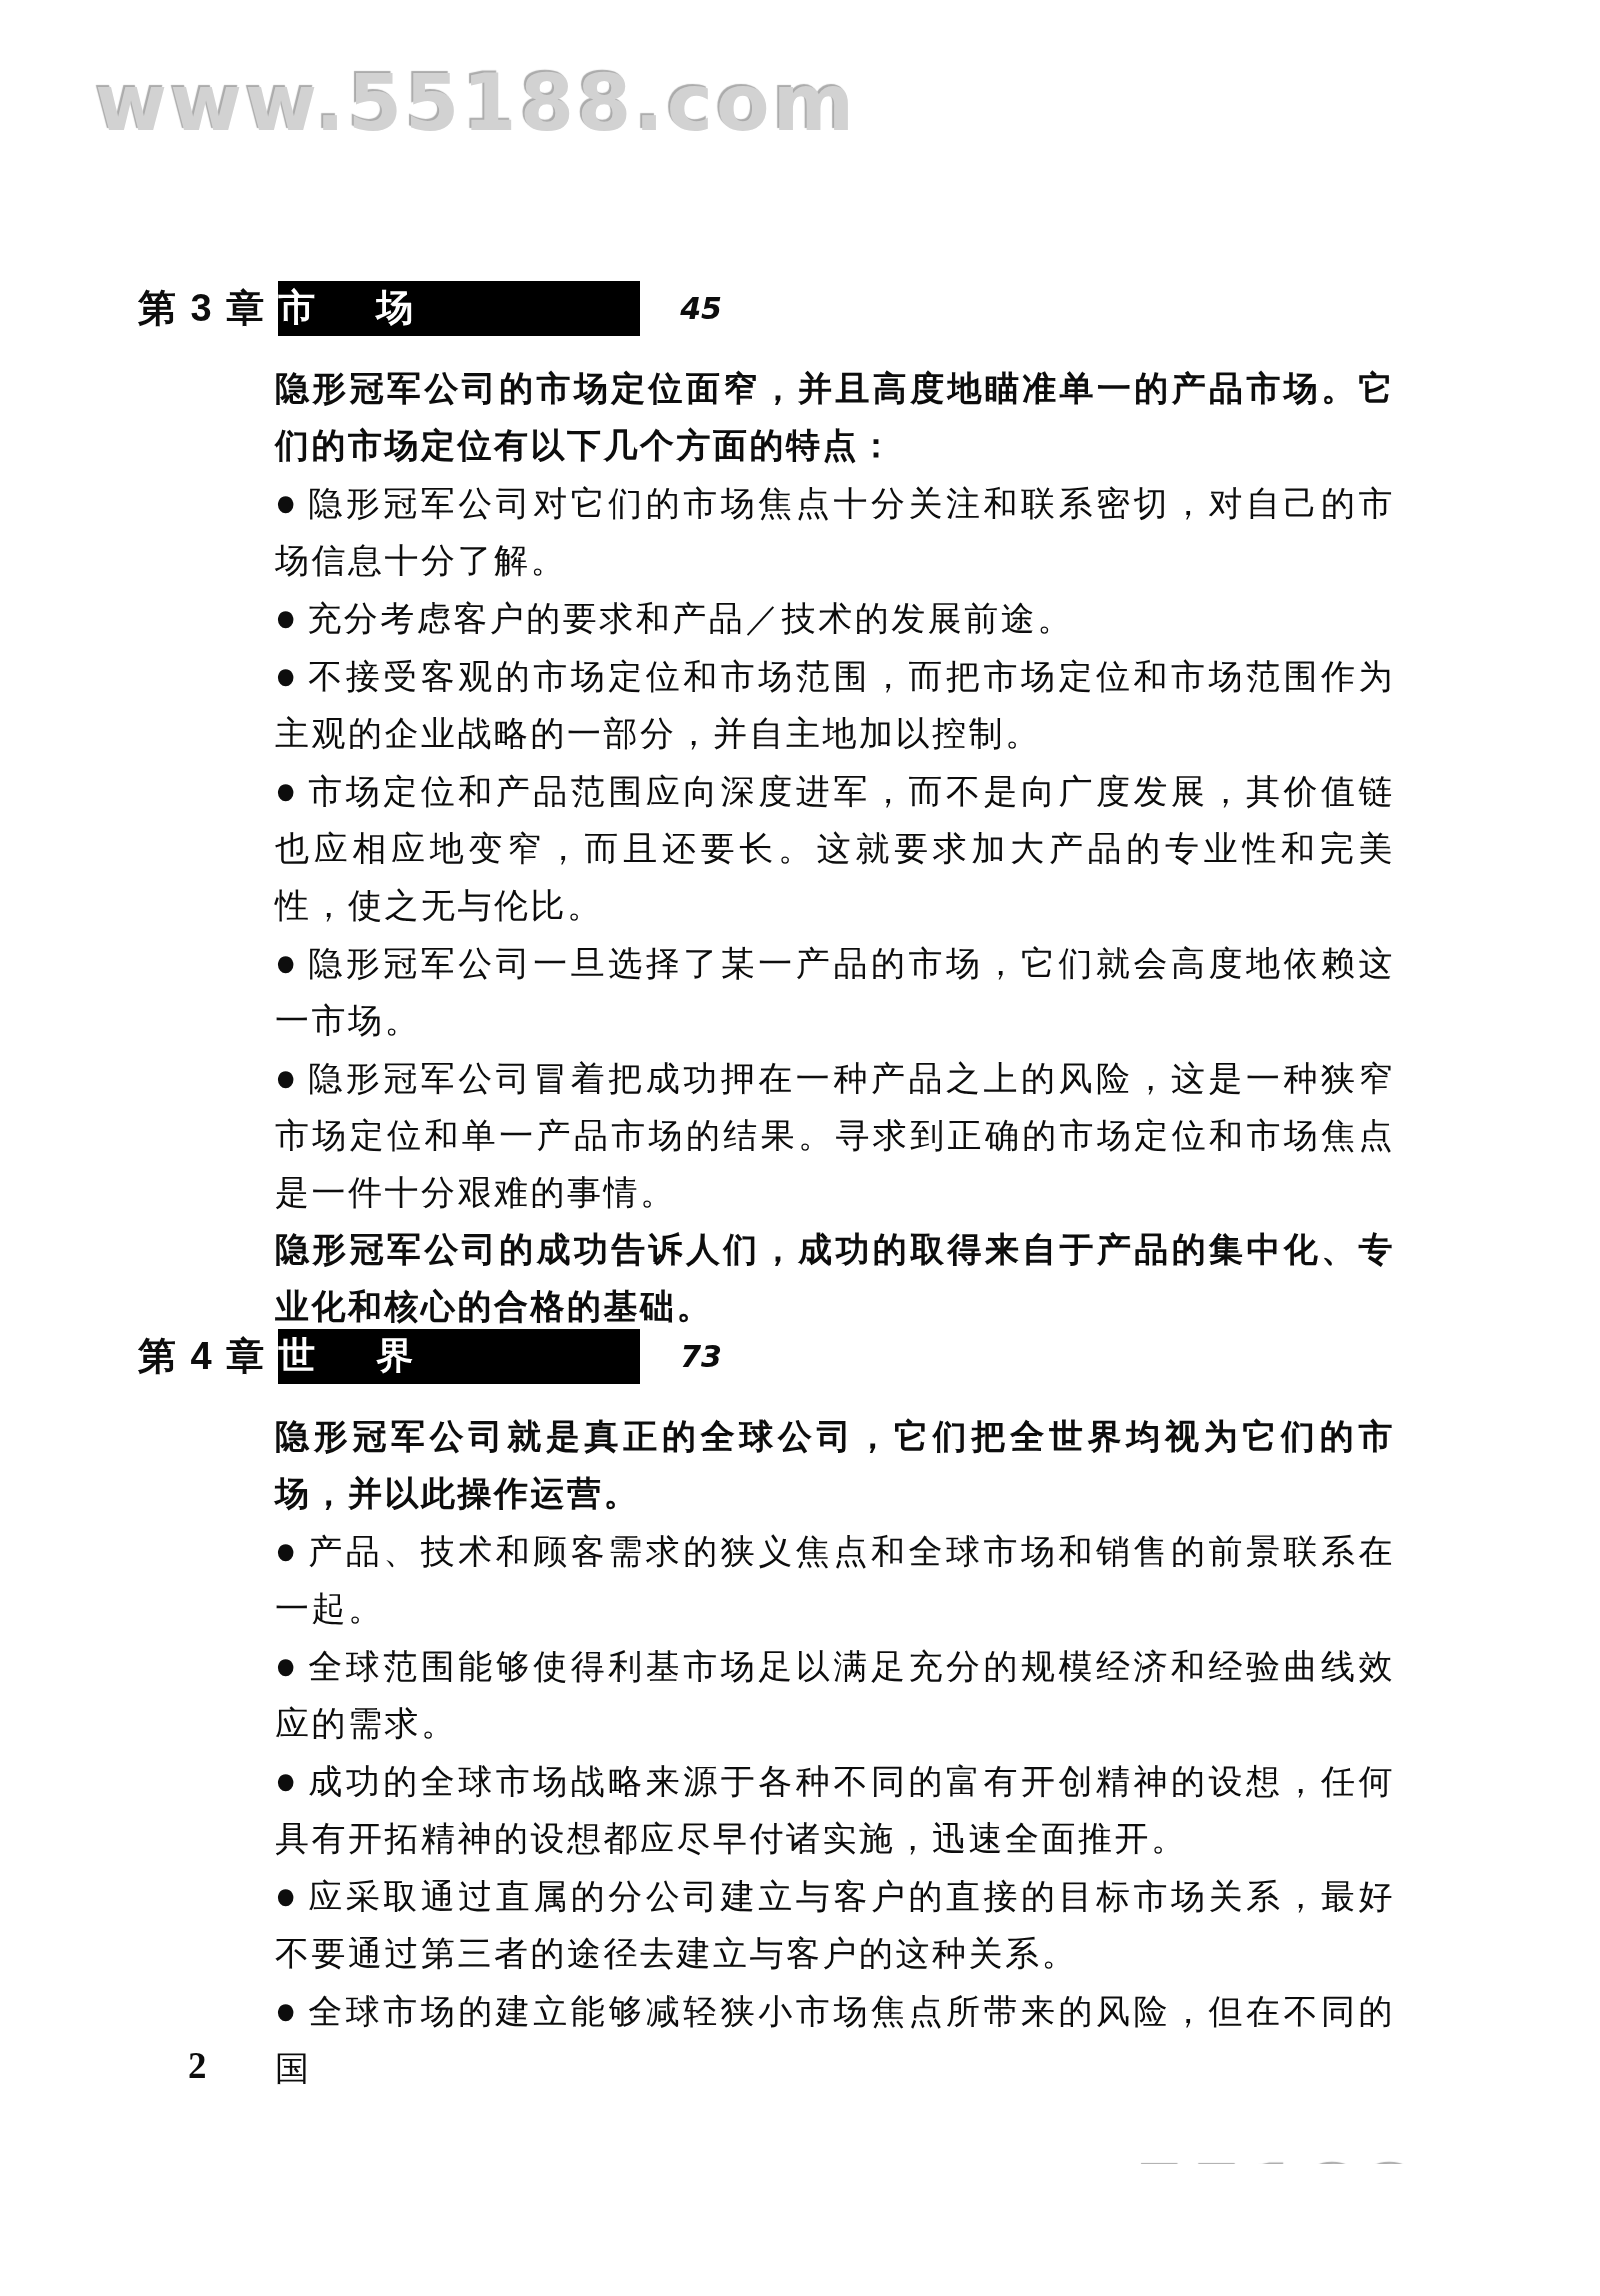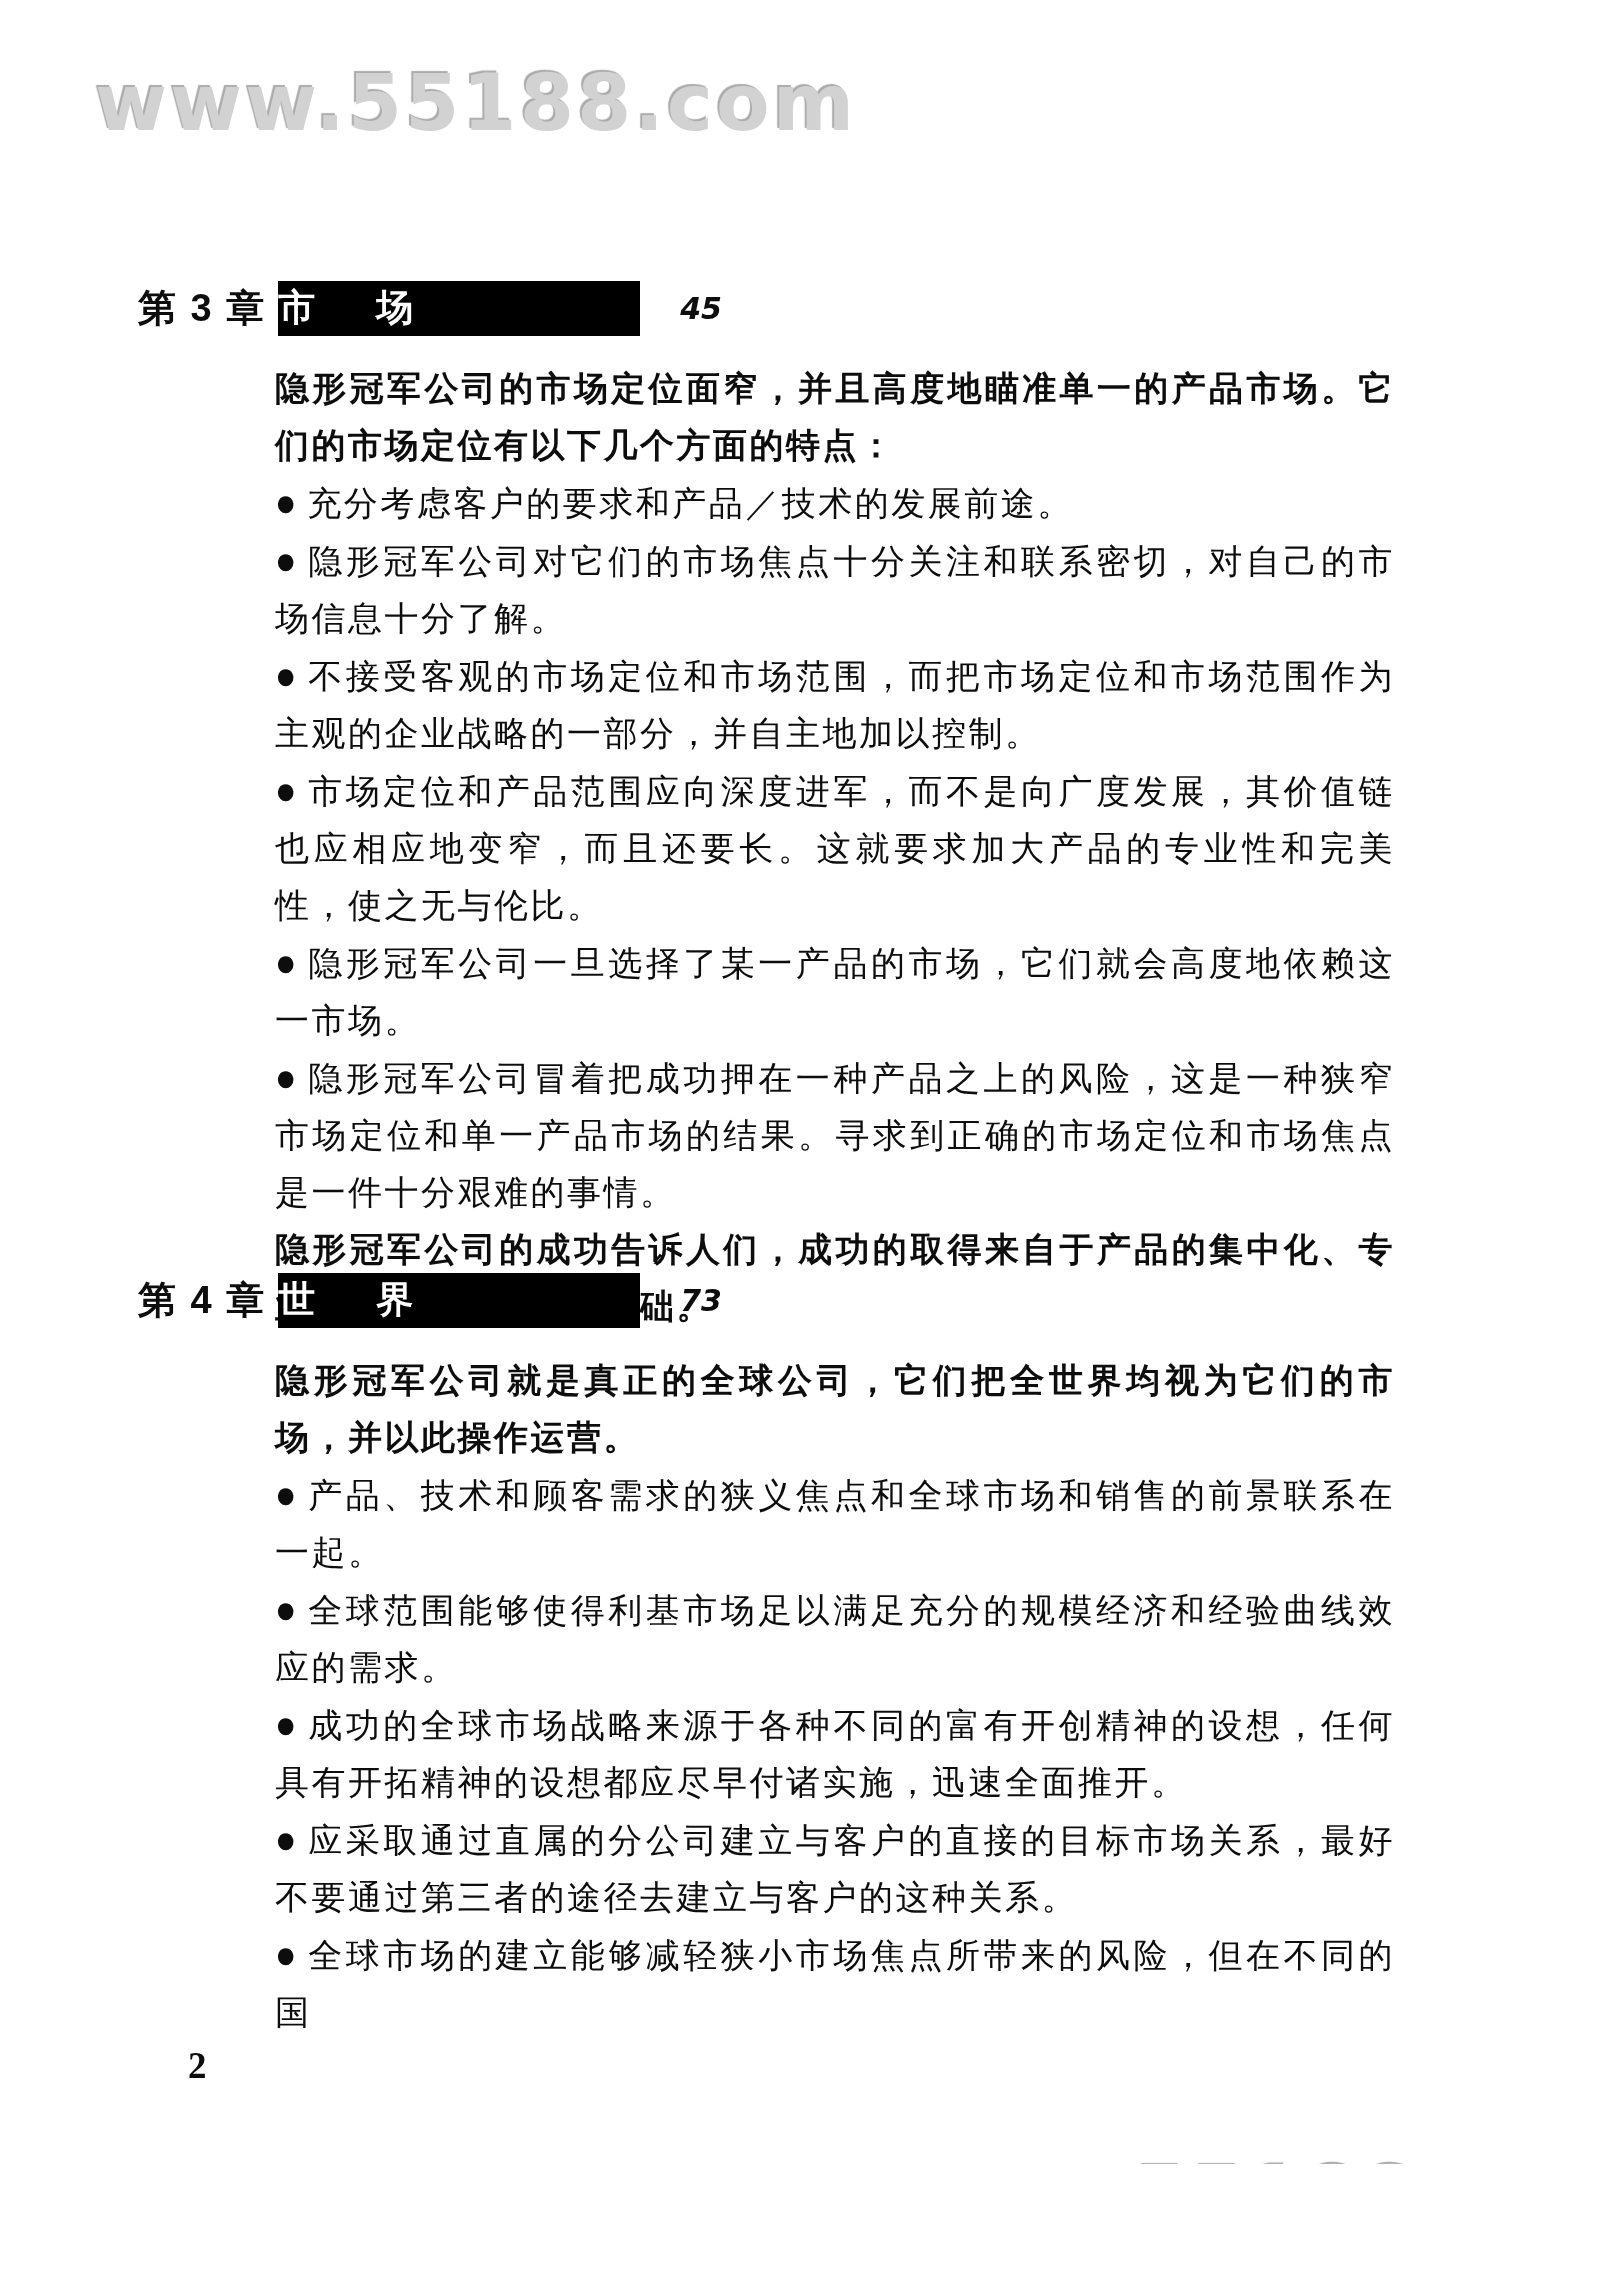--- a/index.html
+++ b/index.html
@@ -24,21 +24,21 @@
     text-shadow: -2px -2px 1px #ababab, 2px 2px 2px #ffffff;
     user-select: none;
     white-space: nowrap;
   }
   .wm-top { left: 95px; top: 58px; }
   .wm-bottom { left: 882px; top: 2150px; }
 
   
   .chapter { position: absolute; left: 0; width: 1600px; }
   .chapter-3 { top: 276px; }
-  .chapter-4 { top: 1268px; }
+  .chapter-4 { top: 1324px; }
 
   .chapter-heading {
     display: flex;
     align-items: center;
     margin-left: 138px;
     height: 64px;
   }
   .ch-label {
     font-size: 38px;
     font-weight: 700;
@@ -119,22 +119,22 @@
   <section class="chapter chapter-3">
     <div class="chapter-heading">
       <span class="ch-label">第 3 章</span>
       <span class="ch-titlebox">
         <span class="ch-title">市　场</span>
       </span>
       <span class="ch-page">45</span>
     </div>
     <div class="chapter-body">
       <p class="intro">隐形冠军公司的市场定位面窄，并且高度地瞄准单一的产品市场。它们的市场定位有以下几个方面的特点：</p>
+      <p class="bullet"><span class="bullet-dot">●</span><span>隐形冠军公司对它们的市场焦点十分关注和联系密切，对自己的市场信息十分了解。</span></p>
       <p class="bullet"><span class="bullet-dot">●</span><span>充分考虑客户的要求和产品／技术的发展前途。</span></p>
-      <p class="bullet"><span class="bullet-dot">●</span><span>隐形冠军公司对它们的市场焦点十分关注和联系密切，对自己的市场信息十分了解。</span></p>
       <p class="bullet"><span class="bullet-dot">●</span><span>不接受客观的市场定位和市场范围，而把市场定位和市场范围作为主观的企业战略的一部分，并自主地加以控制。</span></p>
       <p class="bullet"><span class="bullet-dot">●</span><span>市场定位和产品范围应向深度进军，而不是向广度发展，其价值链也应相应地变窄，而且还要长。这就要求加大产品的专业性和完美性，使之无与伦比。</span></p>
       <p class="bullet"><span class="bullet-dot">●</span><span>隐形冠军公司一旦选择了某一产品的市场，它们就会高度地依赖这一市场。</span></p>
       <p class="bullet"><span class="bullet-dot">●</span><span>隐形冠军公司冒着把成功押在一种产品之上的风险，这是一种狭窄市场定位和单一产品市场的结果。寻求到正确的市场定位和市场焦点是一件十分艰难的事情。</span></p>
       <p class="summary">隐形冠军公司的成功告诉人们，成功的取得来自于产品的集中化、专业化和核心的合格的基础。</p>
     </div>
   </section>
 
   <div class="artifact-dot"></div>
 

